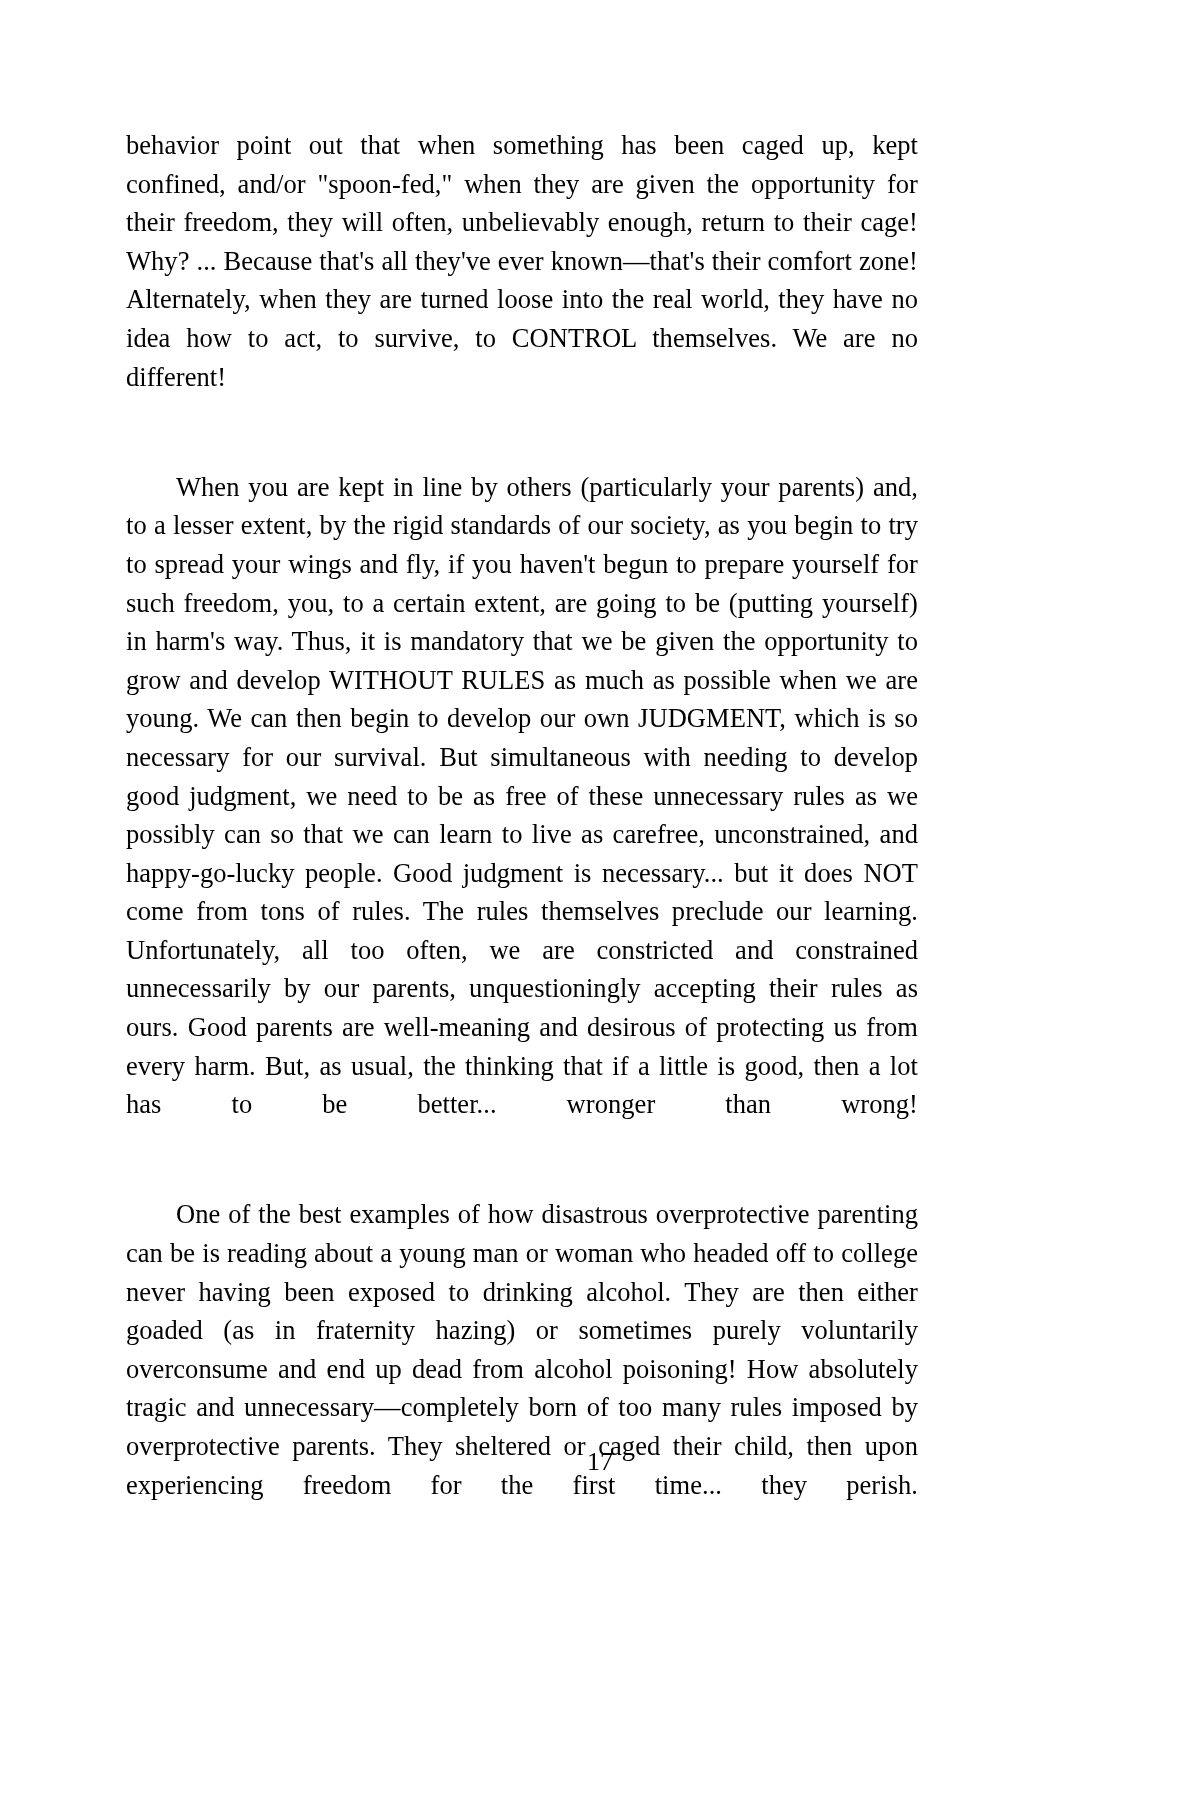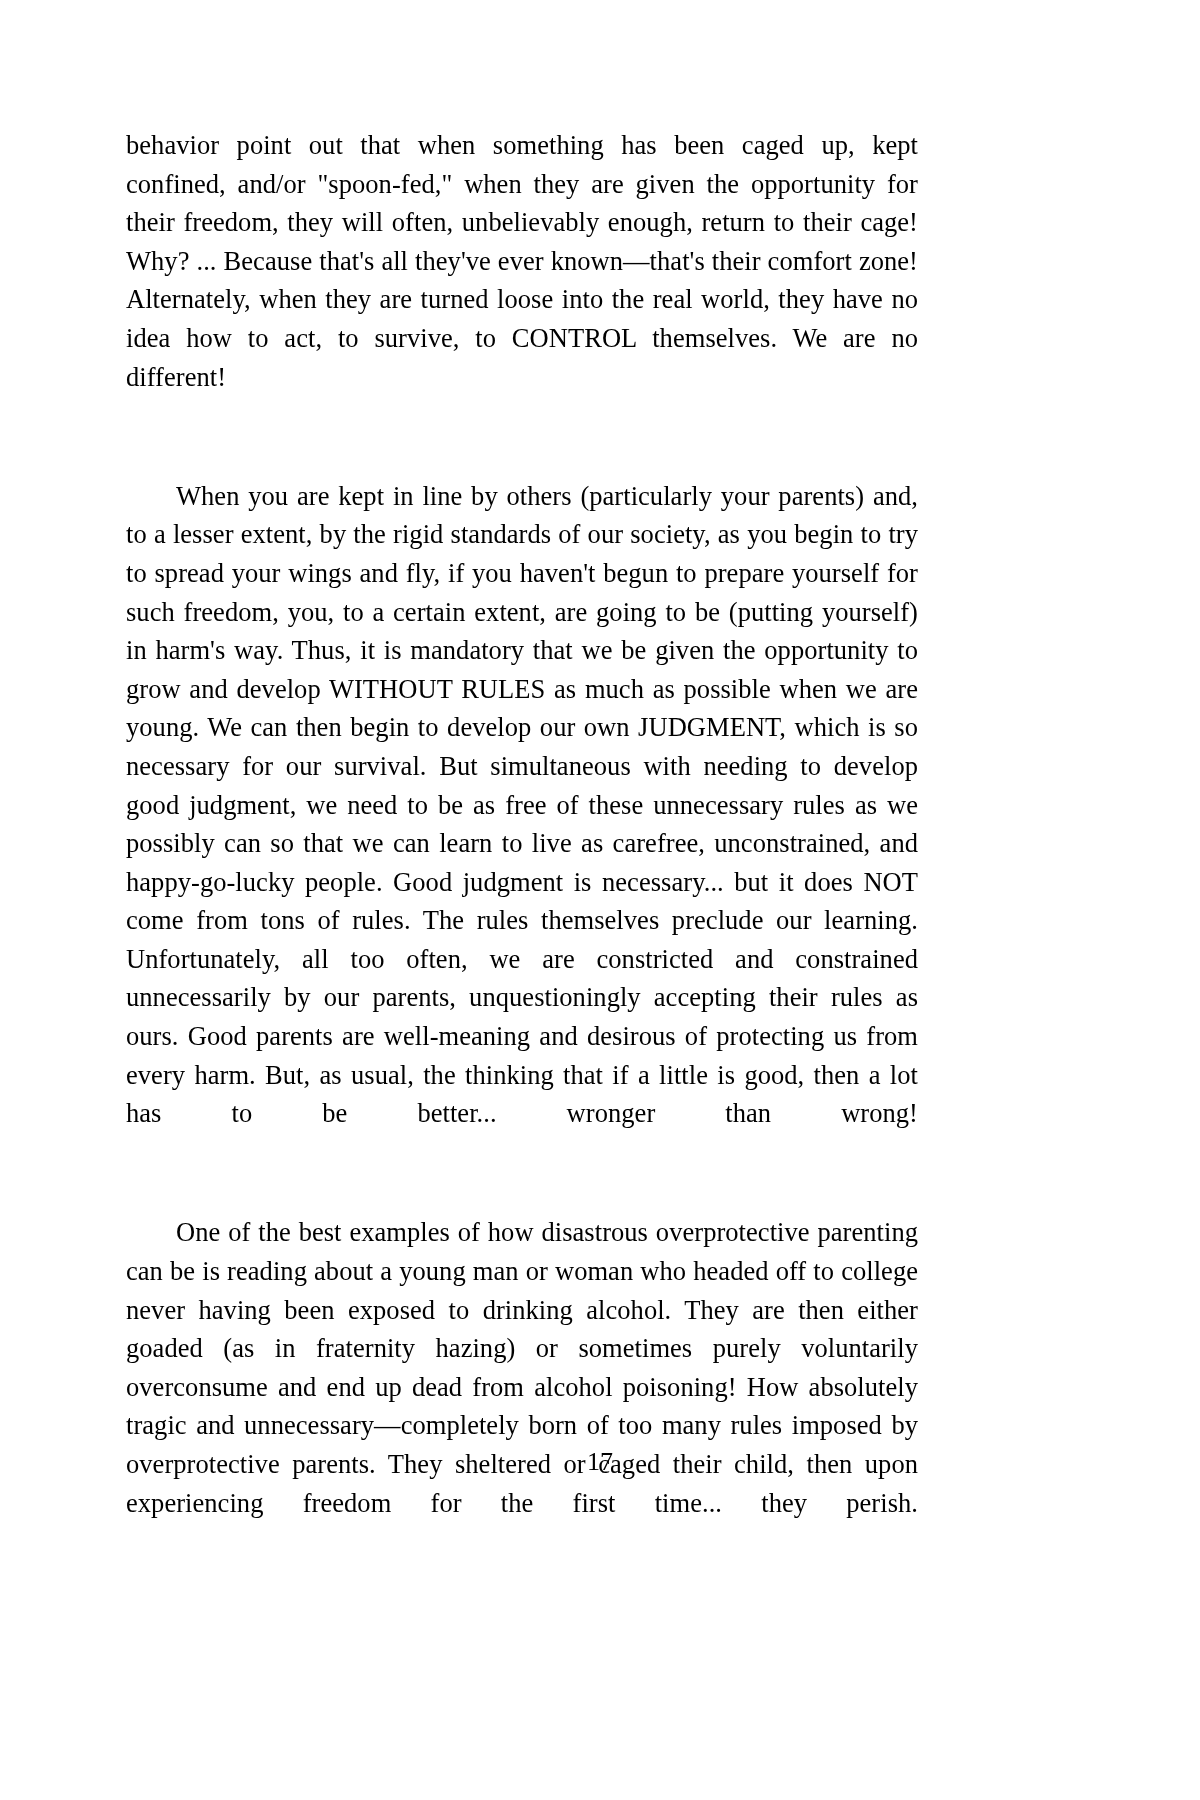--- a/index.html
+++ b/index.html
@@ -38,21 +38,21 @@
     text-align: justify;
     text-justify: inter-word;
     letter-spacing: 0.05px;
     word-spacing: 0.3px;
     hyphens: none;
     -webkit-hyphens: none;
   }
 
   .para.indent {
     text-indent: 50px;
-    margin-top: 42px;
+    margin-top: 33px;
   }
 
   .para.first {
     text-indent: 0;
   }
 
   
   .para::after {
     content: "";
     display: inline-block;

